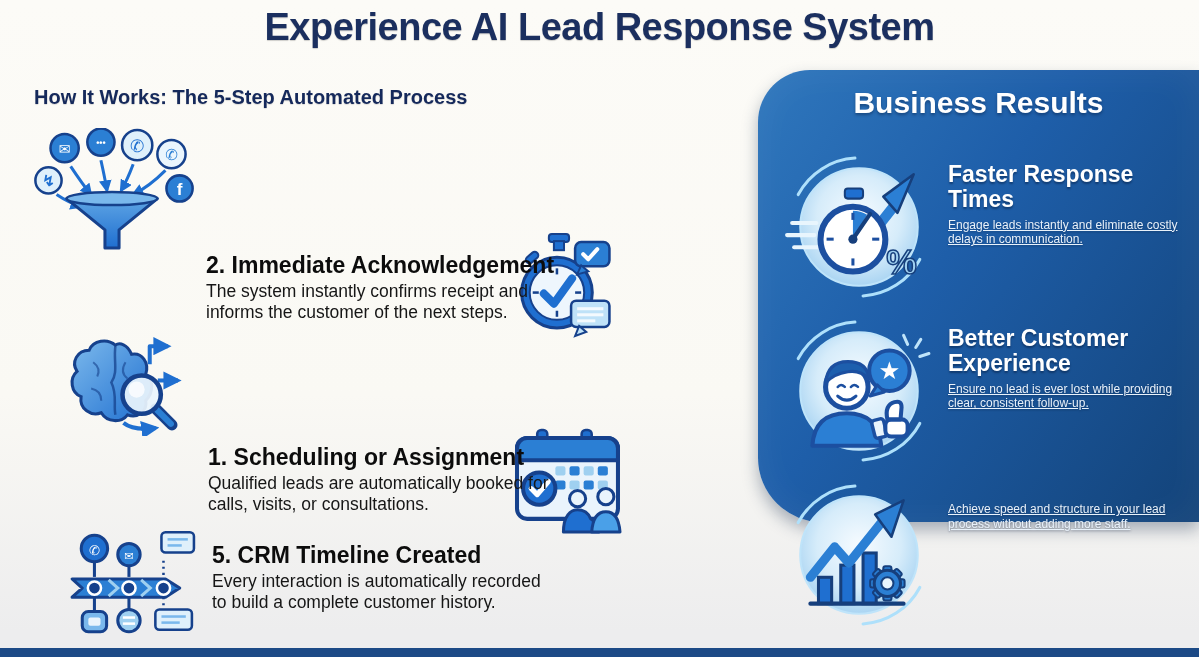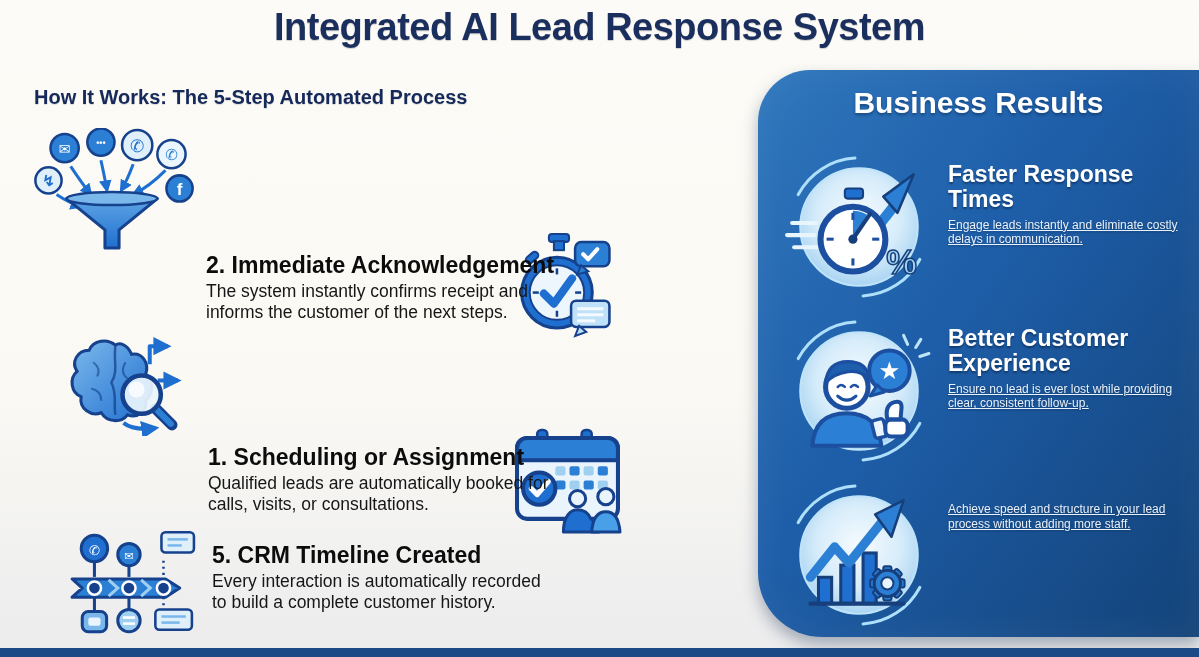--- a/index.html
+++ b/index.html
@@ -12,42 +12,42 @@
   .process-heading{position:absolute;left:34px;top:86px;font-size:20px;font-weight:bold;
     color:#15295b;text-shadow:0 1px 1px rgba(0,0,0,.12);}
   .step{position:absolute;}
   .step-title{font-size:23px;font-weight:bold;color:#0c0c0c;margin:0 0 2px 0;}
   .step-desc{font-size:17.5px;color:#161616;line-height:1.18;width:345px;}
   .s1{left:204px;top:146px;} .s2{left:206px;top:252px;} .s3{left:208px;top:346px;}
   .s4{left:208px;top:444px;} .s5{left:212px;top:542px;}
   .icon{position:absolute;}
   .i1{left:26px;top:128px;} .i2{left:512px;top:232px;} .i3{left:62px;top:330px;}
   .i4{left:510px;top:428px;} .i5{left:66px;top:526px;}
-  .panel{position:absolute;left:758px;top:70px;width:441px;height:567px;
+  .panel{position:absolute;left:758px;top:70px;width:441px;height:452px;
     border-radius:52px 0 0 64px;
     background:linear-gradient(125deg,#2f77bd 0%,#1e5ea9 42%,#134379 100%);
     box-shadow:0 8px 16px rgba(40,60,90,.38), inset 0 0 40px rgba(255,255,255,.06);}
   .results-heading{position:absolute;top:16px;left:0;width:100%;text-align:center;
     font-size:30px;font-weight:bold;color:#ffffff;text-shadow:0 2px 3px rgba(0,20,50,.4);}
   .badge{position:absolute;left:24px;width:154px;height:154px;}
   .b1{top:80px;} .b2{top:244px;} .b3{top:408px;}
   .result-text{position:absolute;left:190px;width:236px;color:#fff;}
   .t1{top:92px;} .t2{top:256px;} .t3{top:426px;}
   .result-title{font-size:23px;font-weight:bold;line-height:1.08;margin:0;width:212px;
     text-shadow:0 2px 2px rgba(0,20,50,.45);}
   .result-desc{font-size:12px;line-height:1.22;color:#e9f2fb;margin-top:6px;
     text-shadow:0 1px 2px rgba(0,20,50,.4);text-decoration:underline;}
   .bottom-bar{position:absolute;left:0;bottom:0;width:100%;height:9px;background:#1c4a86;}
 </style>
 </head>
 <body>
 
 <div class="canvas">
 
-  <div class="page-title">Integrated AI Lead Response System</div>
+  <div class="page-title">Experience AI Lead Response System</div>
   <div class="process-heading">How It Works: The 5-Step Automated Process</div>
 
   <div class="icon i1">
     <svg width="172" height="126" viewBox="0 0 170 125">
       <defs>
         <marker id="ah" viewBox="0 0 10 10" refX="8" refY="5" markerWidth="4.2" markerHeight="4.2" orient="auto-start-reverse">
           <path d="M0,0L10,5L0,10z" fill="#1f6fd0"></path>
         </marker>
         <linearGradient id="gf" x1="0" y1="0" x2="0" y2="1">
           <stop offset="0" stop-color="#5ea4e4"></stop>

